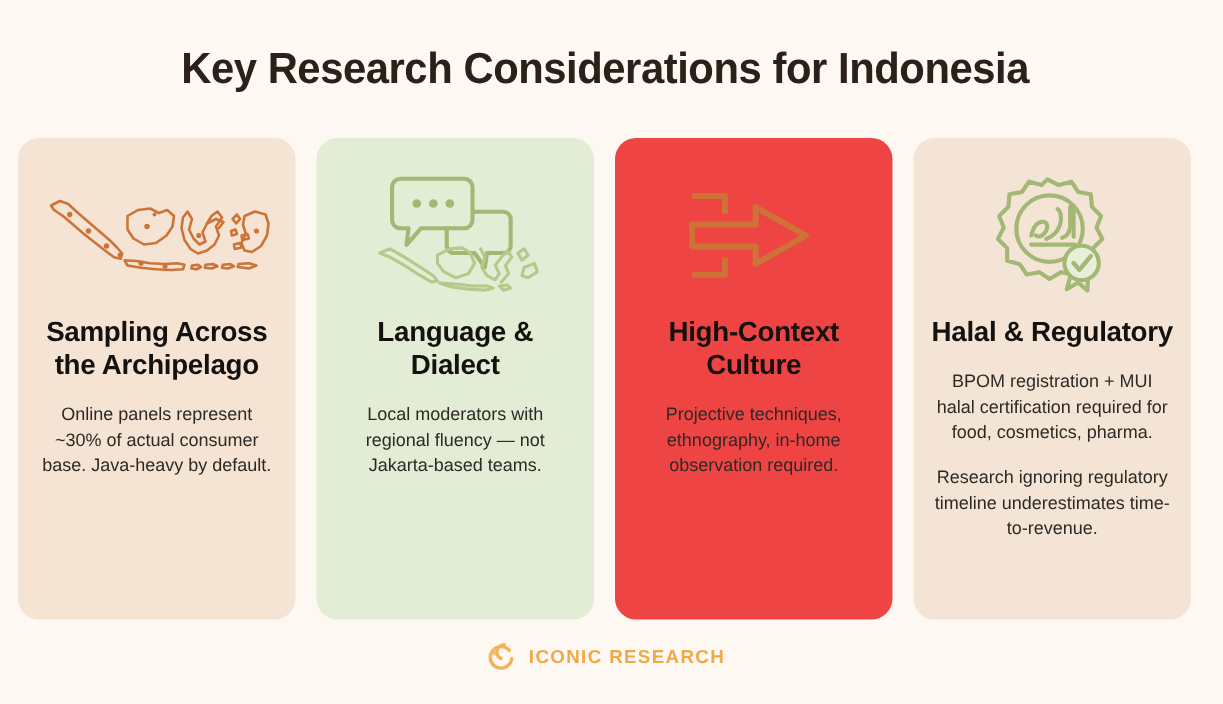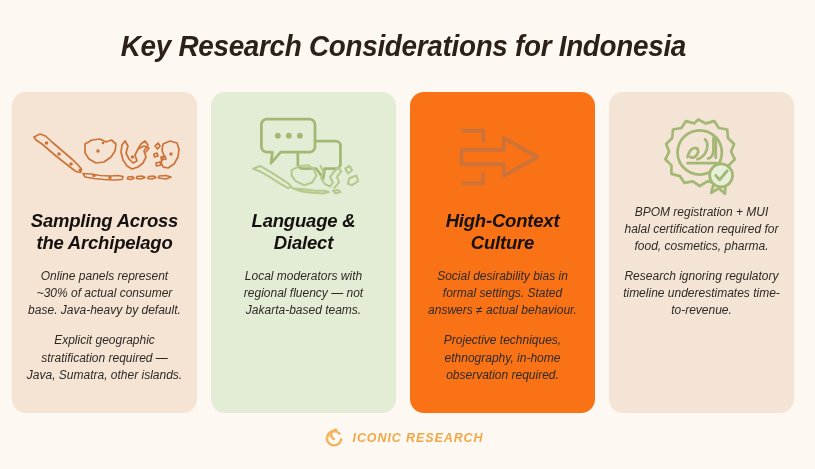--- a/index.html
+++ b/index.html
@@ -16,21 +16,20 @@
   }
 
   .page {
     width: 806px;
     height: 469px;
     box-sizing: border-box;
     display: flex;
     flex-direction: column;
     position: relative;
     background: #fdf8f1;
-    font-style: italic;
   }
 
   
   .title-wrap {
     height: 92px;
     display: flex;
     align-items: center;
     justify-content: center;
   }
   .page-title {
@@ -154,21 +153,20 @@
             <circle cx="128" cy="99" r="3.4"></circle>
             <circle cx="160" cy="103" r="3.4"></circle>
             <circle cx="205" cy="62" r="3.4"></circle>
             <circle cx="282" cy="56" r="3.4"></circle>
             <circle cx="146" cy="34" r="2.6"></circle>
           </g>
         </svg>
       </div>
       <div class="card-title">Sampling Across the Archipelago</div>
       <div class="card-body">Online panels represent ~30% of actual consumer base. Java-heavy by default.</div>
-      <div class="card-body">Explicit geographic stratification required — Java, Sumatra, other islands.</div>
     </div>
 
     <div class="card" id="card-1" style="background: rgb(227, 236, 213);">
       <div class="card-icon">
         <svg width="110" height="84" viewBox="0 0 160 122">
           <g fill="none" stroke="#a3b874" stroke-width="4" stroke-linejoin="round" stroke-linecap="round">
 
             <path d="M78 38 h48 a7 7 0 0 1 7 7 v26 a7 7 0 0 1 -7 7 h-16 l-2 14 l-10 -14 h-20 a7 7 0 0 1 -7 -7 v-26 a7 7 0 0 1 7 -7 Z"></path>
 
             <path d="M26 6 h62 a8 8 0 0 1 8 8 v32 a8 8 0 0 1 -8 8 h-42 l-14 16 l2 -16 h-8 a8 8 0 0 1 -8 -8 v-32 a8 8 0 0 1 8 -8 Z" fill="#e3ecd5"></path>
@@ -187,35 +185,34 @@
             <path d="M104 74 L108 82 L105 92 L110 100 L118 104 L122 98 L118 90 L124 82 L130 76 L134 82 L128 90 L131 98 L124 106"></path>
             <path d="M140 78 L146 74 L150 80 L144 85 Z"></path>
             <path d="M146 92 L156 88 L159 96 L150 102 L144 100 Z"></path>
           </g>
         </svg>
       </div>
       <div class="card-title">Language &amp; Dialect</div>
       <div class="card-body">Local moderators with regional fluency — not Jakarta-based teams.</div>
     </div>
 
-    <div class="card" id="card-2" style="background: #f97316;">
+    <div class="card" id="card-2" style="background: #ef4444;">
       <div class="card-icon">
         <svg width="96" height="70" viewBox="0 0 130 96">
           <g fill="none" stroke="#cd7337" stroke-width="5.4" stroke-linejoin="round" stroke-linecap="butt">
 
             <path d="M8 12 h30 v16"></path>
 
             <path d="M8 84 h30 v-16"></path>
 
             <path d="M8 38 h58 v-16 l46 26 l-46 26 v-16 h-58 Z"></path>
           </g>
         </svg>
       </div>
       <div class="card-title">High-Context Culture</div>
-      <div class="card-body">Social desirability bias in formal settings. Stated answers ≠ actual behaviour.</div>
       <div class="card-body">Projective techniques, ethnography, in-home observation required.</div>
     </div>
 
     <div class="card" id="card-3" style="background: rgb(244, 228, 213);">
       <div class="card-icon">
         <svg width="84" height="84" viewBox="0 0 110 110">
           <g fill="none" stroke="#a3b874" stroke-width="3.6" stroke-linejoin="round" stroke-linecap="round">
 
             <path d="M50 6
                      L60 11 L71 8 L77 17 L88 19 L89 30 L97 38 L93 48 L98 58 L90 66 L90 77 L79 80 L73 89 L62 87 L52 93 L43 87 L32 89 L26 80 L15 77 L15 66 L7 58 L12 48 L8 38 L16 30 L17 19 L28 17 L34 8 L45 11 Z"></path>
@@ -227,20 +224,21 @@
             <path d="M63 57 c4 -1 6 -4 7 -9 l0 -18"></path>
             <path d="M73 56 l0 -27"></path>
             <path d="M36 63 h38"></path>
 
             <path d="M72 84 l-5 18 l10 -6 l8 7 l1 -17"></path>
           </g>
           <circle cx="80" cy="79" r="15" fill="#e7efd9" stroke="#a3b874" stroke-width="3.6"></circle>
           <path d="M73 79 l5 6 l10 -12" fill="none" stroke="#a3b874" stroke-width="3.8" stroke-linecap="round" stroke-linejoin="round"></path>
         </svg>
       </div>
+      <div class="card-title">Halal &amp; Regulatory</div>
       <div class="card-body">BPOM registration + MUI halal certification required for food, cosmetics, pharma.</div>
       <div class="card-body">Research ignoring regulatory timeline underestimates time-to-revenue.</div>
     </div>
 
   </div>
 
   <div class="footer">
     <svg class="logo-mark" viewBox="0 0 40 40">
       <g fill="none" stroke="#f2b25c" stroke-width="4.2" stroke-linecap="round">
         <path d="M30 12 a13 13 0 1 0 3 10"></path>

